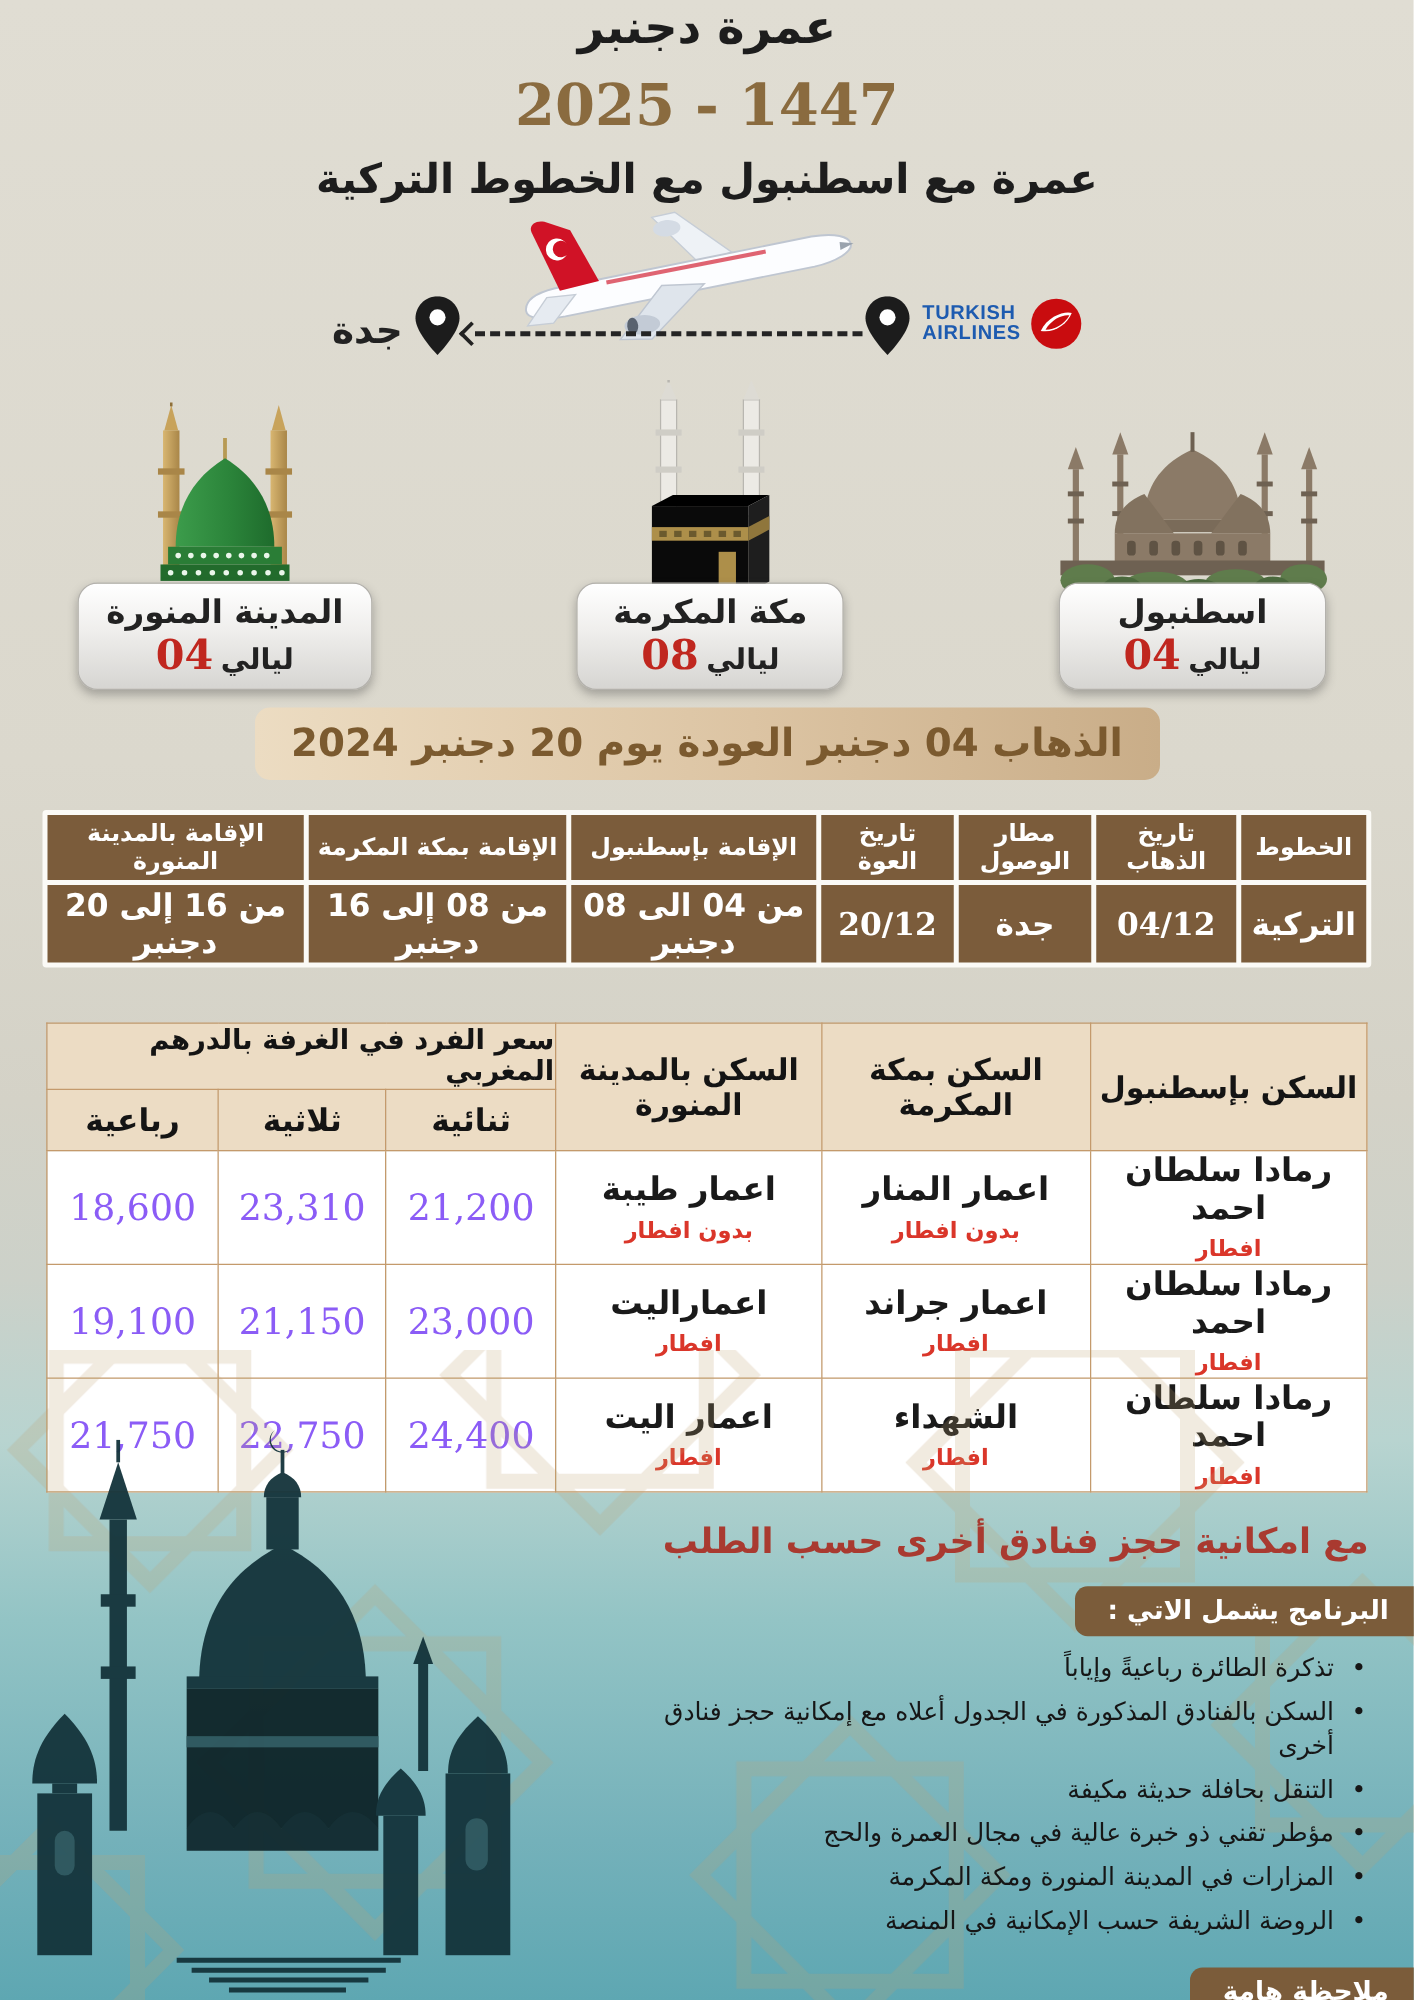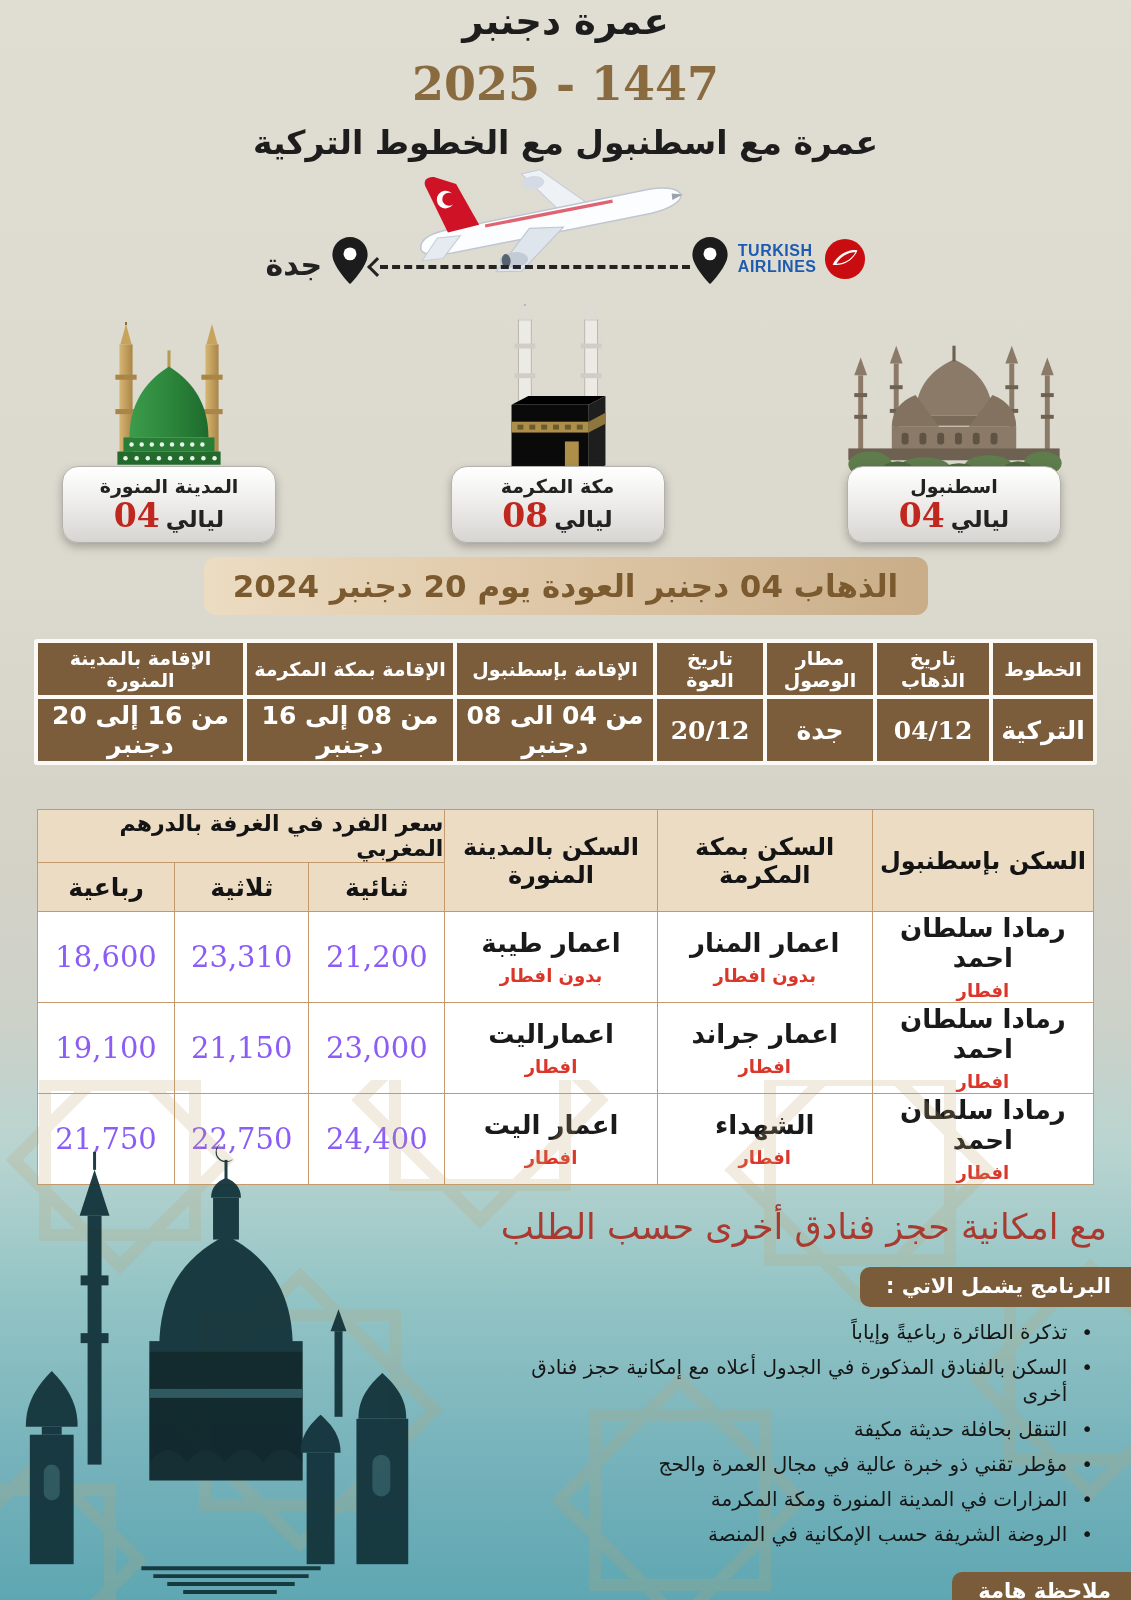--- a/index.html
+++ b/index.html
@@ -29,21 +29,21 @@
   
   .destinations{display:flex;justify-content:space-between;align-items:flex-end;padding:6px 62px 0;}
   .dest{display:flex;flex-direction:column;align-items:center;}
   .dest-img{display:block;}
   .pill{
     margin-top:-16px;z-index:2;text-align:center;min-width:168px;
     background:linear-gradient(180deg,#ffffff 0%,#efeeec 45%,#d6d5d2 100%);
     border:1px solid #b3b1ac;border-radius:16px;box-shadow:0 4px 8px rgba(60,60,60,.35);
     padding:8px 22px 10px;
   }
-  .pill-name{font-size:19px;font-weight:bold;color:#222;}
+  .pill-name{font-size:26px;font-weight:bold;color:#222;}
   .pill-nights{direction:ltr;display:flex;justify-content:center;align-items:baseline;gap:6px;margin-top:2px;}
   .pill-num{font-family:"DejaVu Serif",serif;font-weight:bold;font-size:33px;color:#c0271f;line-height:1;}
   .pill-word{font-size:23px;font-weight:bold;color:#222;}
   
   .banner{
     width:724px;margin:14px auto 0;height:58px;border-radius:12px;
     background:linear-gradient(90deg,#ecdcc2 0%,#dcc4a3 55%,#c9ad88 100%);
     display:flex;align-items:center;justify-content:center;
     font-size:31px;font-weight:bold;color:#7b5a2f;
   }
@@ -65,22 +65,22 @@
   .price-table th{background:#ecdcc4;color:#141414;font-weight:bold;}
   .price-table .group-th{font-size:22px;height:44px;text-align:right;}
   .price-table .sub-th{font-size:25px;height:46px;}
   .price-table .hotel-th{font-size:24px;}
   .price-table td{background:#fff;height:88px;}
   .hotel-name{font-size:26px;font-weight:bold;color:#1a1a1a;}
   .meal{font-size:18px;font-weight:bold;color:#da362a;margin-top:7px;}
   .price-val{direction:ltr;font-family:"DejaVu Serif",serif;font-size:29px;color:#8b5cf6;}
   
   .footer{position:relative;z-index:2;margin-top:22px;}
-  .hotels-note{width:fit-content;margin-left:auto;margin-right:0;padding-left:36px;padding-right:24px;
-    font-size:35px;font-weight:normal;color:#a93a30;}
+  .hotels-note{width:fit-content;margin-left:auto;margin-right:0;padding-left:36px;padding-right:36px;
+    font-size:28px;font-weight:bold;color:#a93a30;}
   .bar{
     width:fit-content;margin:20px 0 0 auto;margin-right:0;
     background:#7b5c3a;color:#fff;font-size:21px;font-weight:bold;
     padding:7px 20px 9px 26px;border-radius:10px 0 0 10px;
   }
   .program-list{list-style:none;margin:8px 8px 0 0;padding:0;width:640px;margin-left:auto;}
   .program-list li{display:flex;align-items:baseline;gap:14px;padding:4px 30px 4px 0;font-size:20px;color:#161616;line-height:1.35;}
   .bullet{font-size:20px;color:#161616;flex:0 0 auto;}
   .mosque-sketch{position:absolute;left:-8px;bottom:-4px;width:468px;height:468px;z-index:1;opacity:.95;}
   .star-pattern{position:absolute;left:0;right:0;bottom:0;height:520px;width:100%;z-index:0;pointer-events:none;}

